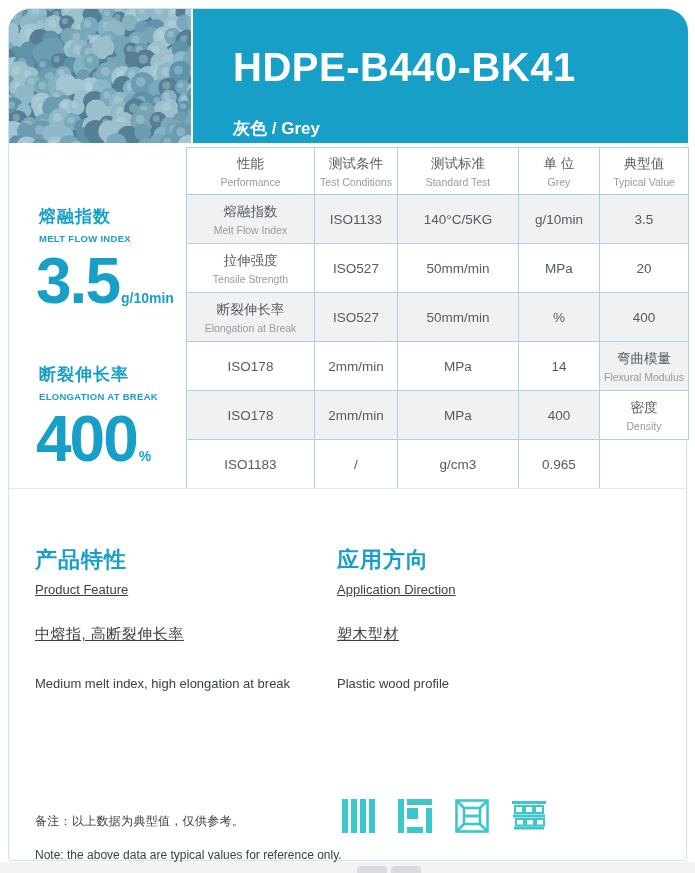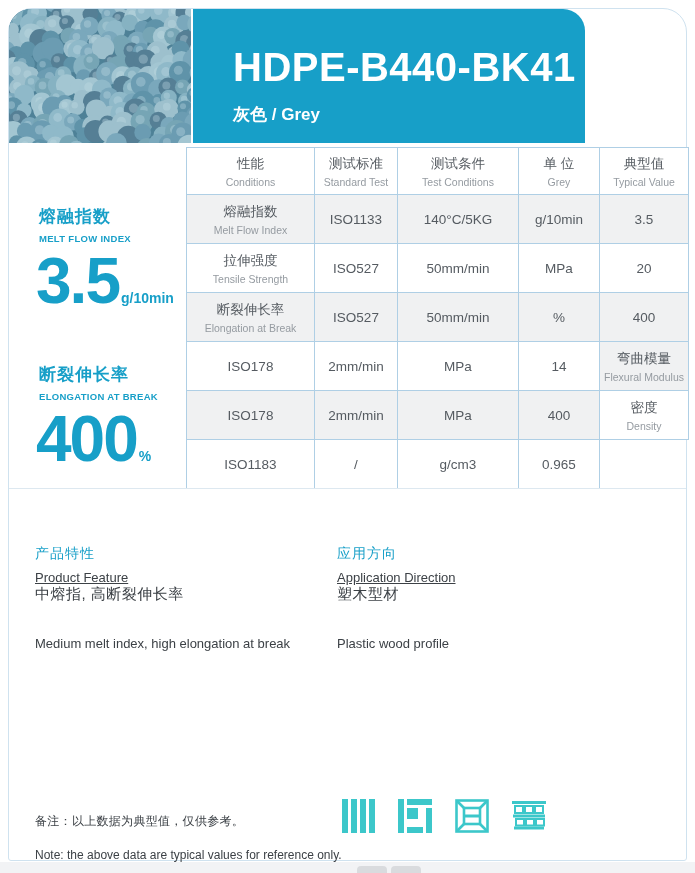--- a/index.html
+++ b/index.html
@@ -12,24 +12,24 @@
     --grey:#959BA1;
   }
   *{margin:0;padding:0;box-sizing:border-box;}
   body{font-family:"Liberation Sans","DejaVu Sans",sans-serif;background:#fff;}
   .page{position:relative;width:695px;height:873px;background:#fff;overflow:hidden;}
   .card{position:absolute;left:8px;top:8px;width:679px;height:853px;background:#fff;
         border:1px solid var(--cborder);border-radius:24px 24px 3px 3px;}
   
   .hero-img{position:absolute;left:0;top:0;width:182px;height:134px;border-radius:22px 0 0 0;
             overflow:hidden;background:#4e8197;}
-  .hero-header{position:absolute;left:184px;top:0;width:392px;height:134px;background:var(--accent);
+  .hero-header{position:absolute;left:184px;top:0;width:495px;height:134px;background:var(--accent);
                border-radius:0 22px 0 0;padding:36px 0 0 40px;color:#fff;}
   .hero-title{font-size:40px;font-weight:bold;letter-spacing:.5px;line-height:1.1;}
-  .hero-sub{font-size:17px;font-weight:bold;margin-top:14px;}
+  .hero-sub{font-size:17px;font-weight:bold;margin-top:28px;}
   
   .hl{position:absolute;left:30px;color:var(--accent);}
   .hl1{top:196px;}
   .hl2{top:354px;}
   .hl-zh{font-size:17px;font-weight:bold;letter-spacing:1px;}
   .hl-en{font-size:9.5px;font-weight:bold;letter-spacing:.3px;margin-top:5px;}
   .hl-value{display:flex;align-items:flex-end;margin-top:8px;margin-left:-3px;}
   .hl-num{font-size:64px;font-weight:bold;line-height:.92;letter-spacing:-2px;}
   .hl-unit{font-size:14px;font-weight:bold;padding:0 0 5px 2px;letter-spacing:0;}
   
@@ -43,23 +43,23 @@
   .cell.alt{background:var(--row-alt);}
   .c-zh{font-size:13.5px;color:#555B61;}
   .c-en{font-size:10.5px;color:var(--grey);margin-top:3px;}
   .c-val{font-size:13.5px;color:#555B61;}
   
   .divider{position:absolute;left:0;top:479px;width:677px;height:1px;background:#DDE8F0;}
   
   .section{position:absolute;top:536px;}
   .sec-left{left:26px;}
   .sec-right{left:328px;}
-  .sec-title-zh{font-size:14px;font-weight:normal;color:var(--accent);letter-spacing:1px;}
+  .sec-title-zh{font-size:22px;font-weight:bold;color:var(--accent);letter-spacing:1px;}
   .sec-title-en{font-size:13px;color:var(--dark);margin-top:7px;text-decoration:underline;}
-  .sec-desc-zh{font-size:15px;color:var(--dark);letter-spacing:.5px;}
+  .sec-desc-zh{font-size:15px;color:var(--dark);margin-top:28px;letter-spacing:.5px;text-decoration:underline;}
   .sec-desc-en{font-size:13px;color:var(--dark);margin-top:32px;}
   
   .note{position:absolute;left:26px;top:804px;}
   .note-zh{font-size:12px;color:var(--dark);letter-spacing:.3px;}
   .note-en{font-size:12px;color:var(--dark);margin-top:18px;}
   .icons{position:absolute;left:332px;top:790px;display:flex;gap:23px;align-items:center;}
   .icons svg{display:block;}
   
   .strip{position:absolute;left:0;top:862px;width:695px;height:11px;background:#F2F3F5;}
   .nub{position:absolute;top:866px;width:30px;height:7px;background:#D9DBDE;border-radius:4px 4px 0 0;}
@@ -416,29 +416,29 @@
       <div class="hl-en">ELONGATION AT BREAK</div>
       <div class="hl-value">
         <span class="hl-num">400</span>
         <span class="hl-unit">%</span>
       </div>
     </div>
 
     <div class="spec-table">
       <div class="cell">
         <div class="c-zh">性能</div>
-        <div class="c-en">Conditions</div>
+        <div class="c-en">Performance</div>
+      </div>
+      <div class="cell">
+        <div class="c-zh">测试条件</div>
+        <div class="c-en">Test Conditions</div>
       </div>
       <div class="cell">
         <div class="c-zh">测试标准</div>
         <div class="c-en">Standard Test</div>
-      </div>
-      <div class="cell">
-        <div class="c-zh">测试条件</div>
-        <div class="c-en">Test Conditions</div>
       </div>
       <div class="cell">
         <div class="c-zh">单 位</div>
         <div class="c-en">Grey</div>
       </div>
       <div class="cell">
         <div class="c-zh">典型值</div>
         <div class="c-en">Typical Value</div>
       </div>
 

